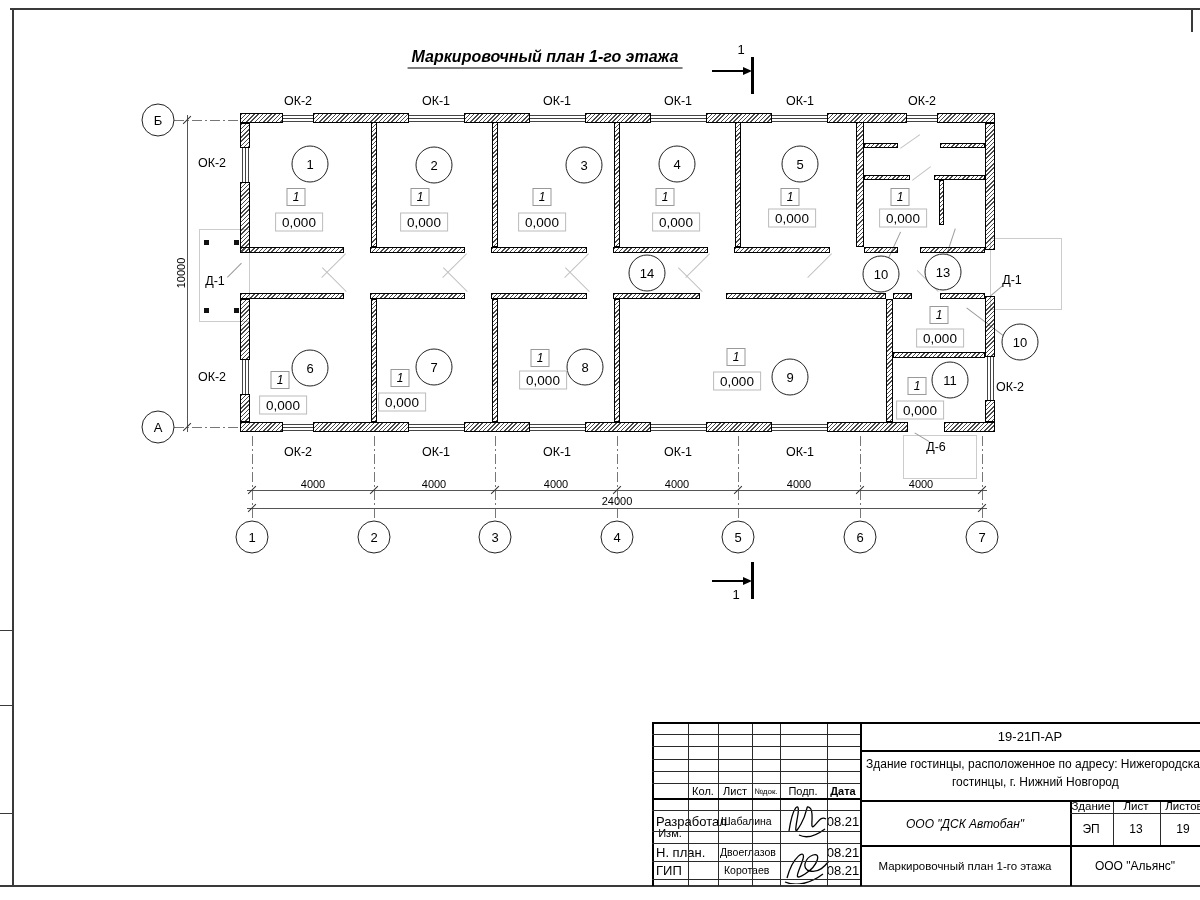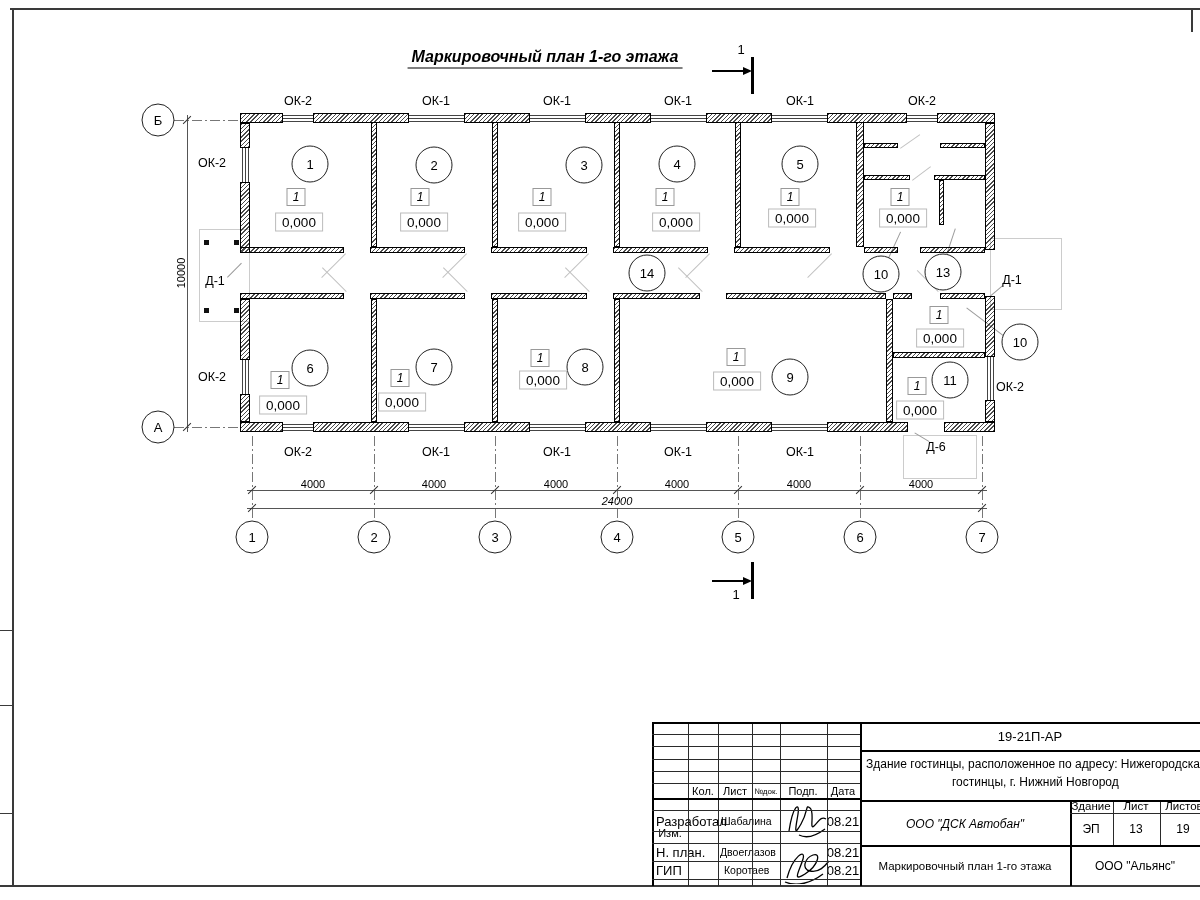--- a/index.html
+++ b/index.html
@@ -259,31 +259,31 @@
       <div class="tick" style="left: 252px; top: 508px;"></div>
       <div class="tick" style="left: 982px; top: 508px;"></div>
       <div class="tick" style="left: 187px; top: 120px;"></div>
       <div class="tick" style="left: 187px; top: 427px;"></div>
       <div class="dim-lbl" style="left: 313px; top: 484px;">4000</div>
       <div class="dim-lbl" style="left: 434px; top: 484px;">4000</div>
       <div class="dim-lbl" style="left: 556px; top: 484px;">4000</div>
       <div class="dim-lbl" style="left: 677px; top: 484px;">4000</div>
       <div class="dim-lbl" style="left: 799px; top: 484px;">4000</div>
       <div class="dim-lbl" style="left: 921px; top: 484px;">4000</div>
-      <div class="dim-lbl" style="left: 617px; top: 501px; font-style: italic;">24000</div>
+      <div class="dim-lbl" style="left: 617px; top: 501px;">24000</div>
       <div class="dim-lbl" style="left: 181px; top: 273px; transform: translate(-50%, -50%) rotate(-90deg);">10000</div>
     </div>
 
   <div id="tb">
     <div class="tb-text" style="left:670px;top:791px;margin-top:42px;">Изм.</div>
     <div class="tb-text" style="left:703px;top:791px;">Кол.</div>
     <div class="tb-text" style="left:735px;top:791px;">Лист</div>
     <div class="tb-text tb-xs" style="left:766px;top:791px;">№док.</div>
     <div class="tb-text" style="left:803px;top:791px;">Подп.</div>
-    <div class="tb-text" style="left:843px;top:791px;">Дата</div>
+    <div class="tb-text" style="left:843px;top:791px;font-weight:bold;">Дата</div>
 
     <div class="tb-text lft tb-sm" style="left:656px;top:821px;">Разработал</div>
     <div class="tb-text lft tb-sm" style="left:656px;top:852px;">Н. план.</div>
     <div class="tb-text lft tb-sm" style="left:656px;top:870px;">ГИП</div>
     <div class="tb-text lft" style="left:721px;top:821px;font-size:10.5px;">Шабалина</div>
     <div class="tb-text lft" style="left:720px;top:852px;font-size:10.5px;">Двоеглазов</div>
     <div class="tb-text lft" style="left:724px;top:870px;font-size:10.5px;">Коротаев</div>
     <div class="tb-text tb-sm" style="left:843px;top:821px;">08.21</div>
     <div class="tb-text tb-sm" style="left:843px;top:852px;">08.21</div>
     <div class="tb-text tb-sm" style="left:843px;top:870px;">08.21</div>

